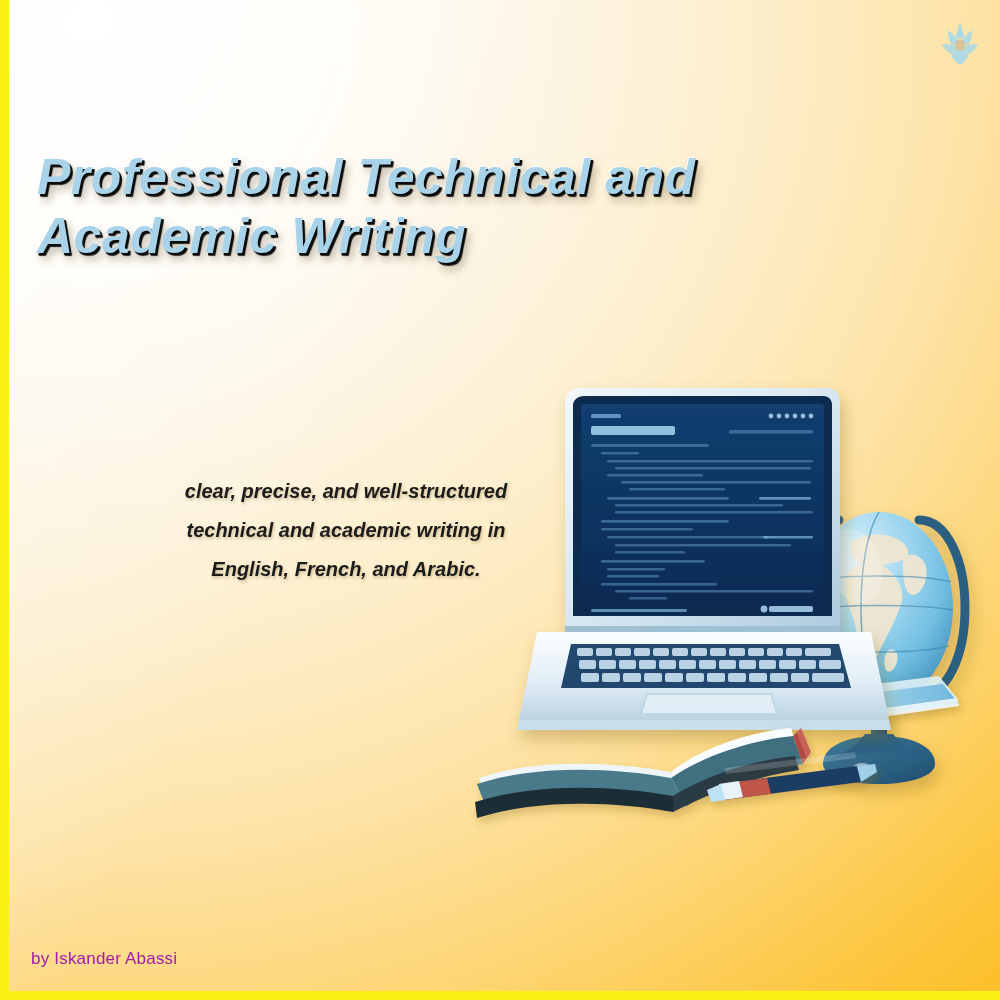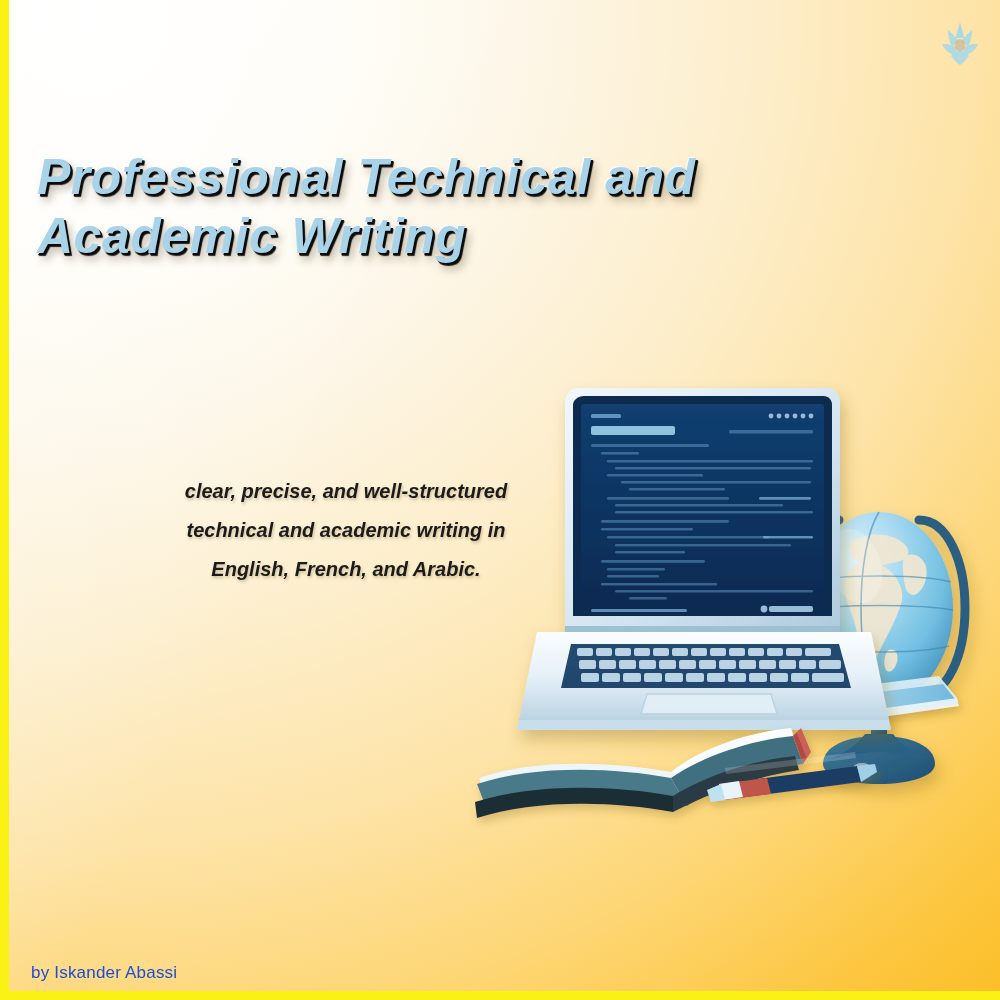--- a/index.html
+++ b/index.html
@@ -78,23 +78,23 @@
     font-size:20px;
     line-height:1.95;
     color:#1b1b1b;
     text-shadow:1px 2px 3px rgba(120,95,45,.35);
     white-space:pre-line;
   }
 
   
   #byline {
     position:absolute;
-    left:22px; bottom:8px;
+    left:22px; bottom:22px;
     font-size:17px;
-    color:#1d4ed8;
+    color:#a21caf;
     letter-spacing:.2px;
   }
 
   
   #illus { position:absolute; left:410px; top:360px; width:580px; height:500px; }
   #illus svg { width:100%; height:100%; display:block; }
 
   
   .doc-line { fill:#7fb6dd; opacity:.72; }
   .doc-line-dim { fill:#5e93bd; opacity:.55; }

